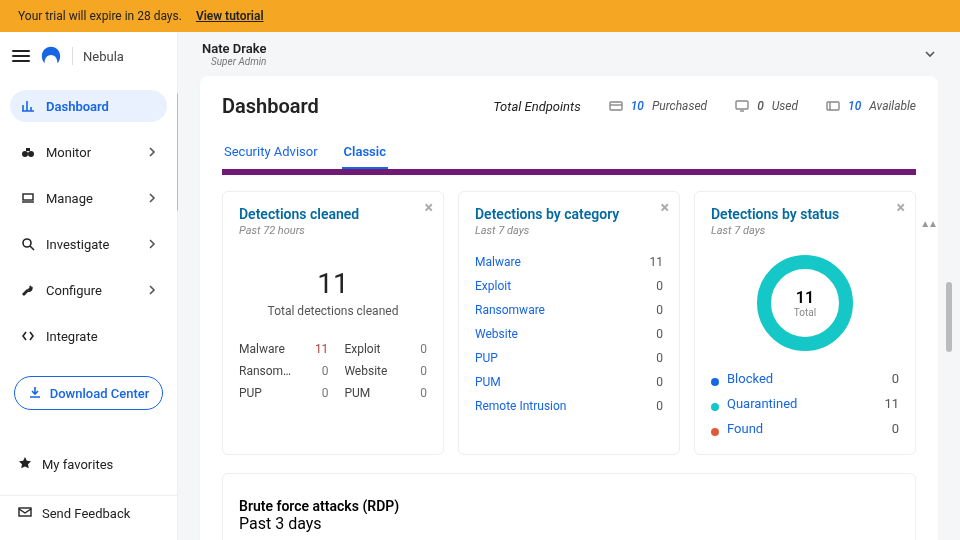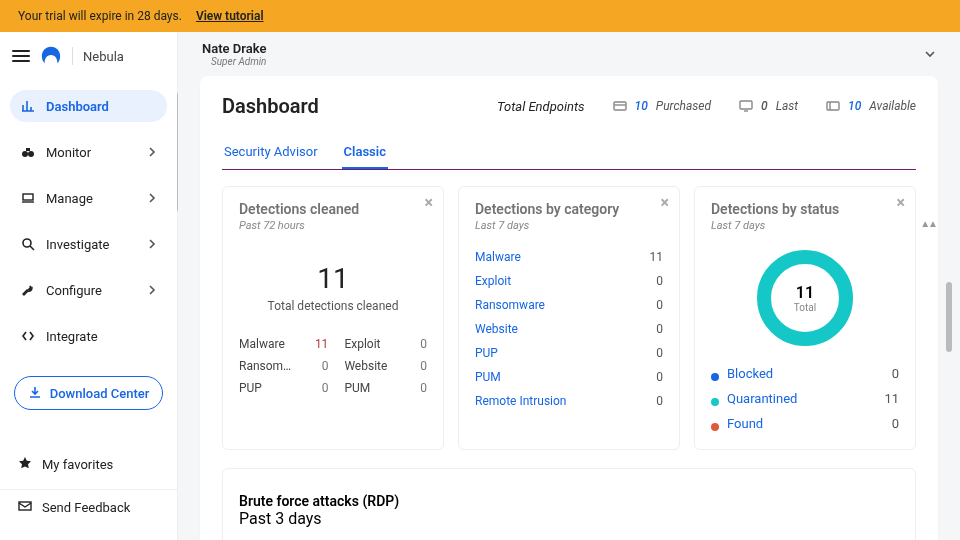--- a/index.html
+++ b/index.html
@@ -14,43 +14,43 @@
   .logo-m { width: 22px; height: 22px; color: #1766e3; }
   .brand-divider { width: 1px; height: 18px; background: #ddd; }
   .brand-name { font-size: 13px; color: #444; }
   .nav { padding: 10px 10px 0 10px; flex: 0 0 auto; }
   .nav-item { display: flex; align-items: center; height: 32px; padding: 0 10px; border-radius: 16px; font-size: 13px; color: #222; cursor: pointer; margin-bottom: 14px; position: relative; }
   .nav-item.active { background: #e9f1ff; color: #1766e3; font-weight: 600; }
   .nav-item .ico { width: 16px; height: 16px; margin-right: 10px; display: inline-flex; align-items: center; justify-content: center; color: inherit; }
   .nav-item .chev { margin-left: auto; color: #555; }
   .download-btn { margin: 10px 14px; border: 1px solid #1766e3; color: #1766e3; border-radius: 18px; height: 34px; display: flex; align-items: center; justify-content: center; gap: 8px; font-size: 13px; cursor: pointer; font-weight: 500; }
   .favorites { margin-top: 30px; padding: 0 18px; font-size: 13px; color: #222; display: flex; align-items: center; gap: 10px; height: 28px; }
-  .feedback { padding: 16px 18px; font-size: 13px; color: #222; display: flex; align-items: center; gap: 10px; height: 36px; border-top: 1px solid #eee; margin-top: 11px; }
+  .feedback { padding: 16px 18px; font-size: 13px; color: #222; display: flex; align-items: center; gap: 10px; height: 36px; border-top: 1px solid #eee; margin-top: 17px; }
   .side-scroll { position: absolute; right: -6px; top: 60px; width: 6px; height: 120px; background: #bbb; border-radius: 3px; }
   .main { flex: 1; background: #f5f6f8; position: relative; overflow: hidden; }
   .userbar { display: flex; justify-content: space-between; align-items: center; height: 44px; padding: 0 24px; }
   .user { text-align: right; margin-right: 12px; }
   .user .name { font-size: 13px; font-weight: 600; color: #222; }
   .user .role { font-size: 10px; color: #777; font-style: italic; }
   .card-wrap { margin: 0 22px 18px 22px; background: #fff; border-radius: 8px; padding: 18px 22px 40px 22px; box-shadow: 0 1px 2px rgba(0,0,0,0.04); }
   .dash-header { display: flex; align-items: center; margin-bottom: 18px; }
   .dash-title { font-size: 20px; font-weight: 600; color: #222; }
   .stats { margin-left: auto; display: flex; align-items: center; gap: 28px; font-size: 12px; color: #555; font-style: italic; }
   .stats .lbl-primary { font-size: 13px; color: #222; }
   .stat { display: flex; align-items: center; gap: 8px; }
   .stat .num { color: #1766e3; font-weight: 500; }
   .stat .num.gray { color: #555; }
   .stat .ico { width: 14px; height: 14px; color: #888; }
-  .tabs { display: flex; gap: 22px; border-bottom: 1px solid #701a75; margin-bottom: 16px; }
+  .tabs { display: flex; gap: 22px; border-bottom: 6px solid #701a75; margin-bottom: 16px; }
   .tab { font-size: 13px; padding: 8px 2px; color: #1766e3; cursor: pointer; border-bottom: 2px solid transparent; }
   .tab.active { border-bottom-color: #1766e3; font-weight: 600; }
   .widgets { display: flex; gap: 14px; }
   .widget { flex: 1; border: 1px solid #eee; border-radius: 6px; padding: 14px 16px 18px 16px; position: relative; min-height: 250px; }
   .widget .close { position: absolute; top: 6px; right: 10px; color: #aaa; font-size: 16px; cursor: pointer; font-weight: bold; }
-  .widget h3 { font-size: 14px; font-weight: 600; color: #737373; }
+  .widget h3 { font-size: 14px; font-weight: 600; color: #0369a1; }
   .widget .sub { font-size: 11px; color: #888; font-style: italic; margin-top: 2px; }
   .big-number { text-align: center; margin-top: 30px; }
   .big-number .n { font-size: 28px; color: #222; }
   .big-number .cap { font-size: 12px; color: #555; margin-top: 4px; }
   .mini-grid { display: grid; grid-template-columns: 1fr auto 1fr auto; gap: 8px 16px; margin-top: 24px; font-size: 12px; }
   .mini-grid .k { color: #444; white-space: nowrap; overflow: hidden; text-overflow: ellipsis; max-width: 60px; }
   .mini-grid .v { color: #b0413e; text-align: right; }
   .mini-grid .v0 { color: #777; text-align: right; }
   .cat-list { margin-top: 18px; display: flex; flex-direction: column; gap: 10px; }
   .cat-list .row { display: flex; justify-content: space-between; font-size: 12px; }
@@ -206,21 +206,21 @@
                 </svg></span>
             <span class="num">10</span>
             <span>Purchased</span>
           </div>
           <div class="stat">
             <span class="ico"><svg width="14" height="14" viewBox="0 0 14 14" fill="none" stroke="currentColor" stroke-width="1.4">
                   <rect x="1" y="2" width="12" height="8" rx="1"></rect>
                   <path d="M5 12h4"></path>
                 </svg></span>
             <span class="num gray">0</span>
-            <span>Last</span>
+            <span>Used</span>
           </div>
           <div class="stat">
             <span class="ico"><svg width="14" height="14" viewBox="0 0 14 14" fill="none" stroke="currentColor" stroke-width="1.4">
                   <rect x="1" y="3" width="12" height="8" rx="1"></rect>
                   <path d="M4 3v8"></path>
                 </svg></span>
             <span class="num">10</span>
             <span>Available</span>
           </div>
         </div>

